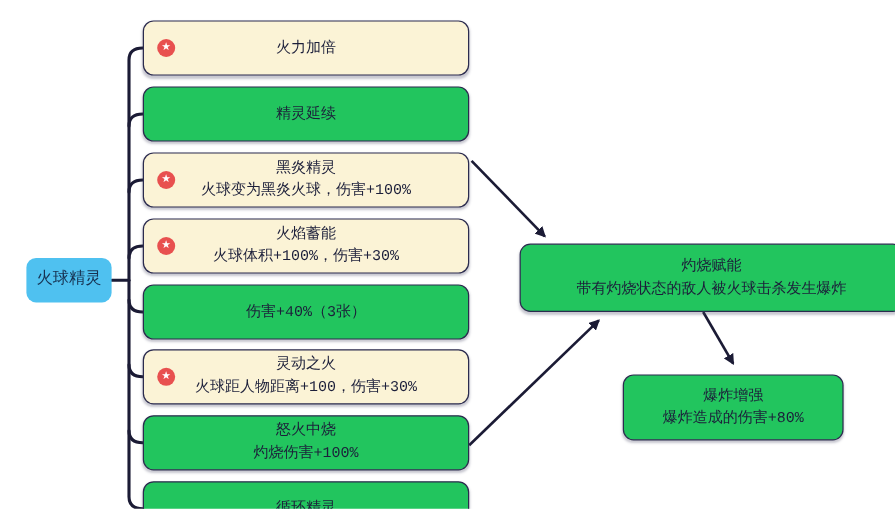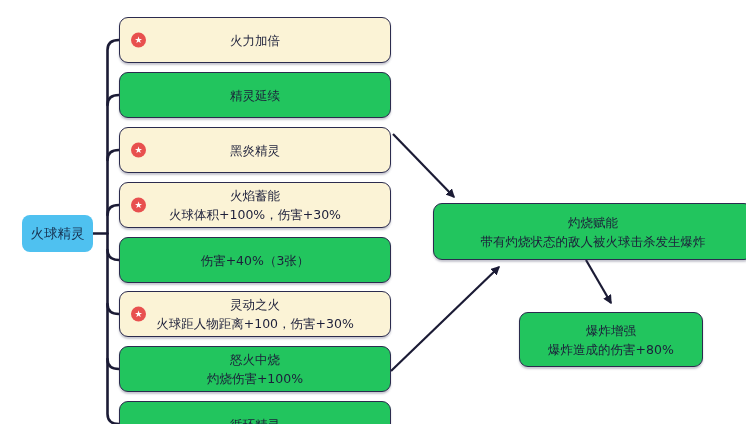--- a/index.html
+++ b/index.html
@@ -20,21 +20,21 @@
   }
   .skill{left:119px;width:272px;height:46px;}
   .skill .star{display:none;}
   .skill.starred{background:#fbf3d6;}
   .skill.starred .star{
     display:flex;align-items:center;justify-content:center;
     position:absolute;left:11px;top:50%;transform:translateY(-50%);
     width:15px;height:15px;border-radius:50%;
     background:#e8504f;color:#ffffff;font-size:9px;line-height:1;
   }
-  .title,.desc{width:100%;}
+  .title,.desc{width:100%;font-family:Liberation Mono, monospace;}
   .root{
     left:22px;top:215px;width:71px;height:37px;
     background:#4fc1f0;border:none;box-shadow:none;border-radius:8px;
     font-size:13.5px;color:#173150;
   }
   .derived-1{left:433px;top:203px;width:320px;height:57px;align-items:flex-end;}
   .derived-2{left:519px;top:312px;width:184px;height:55px;}
 </style>
 </head>
 <body>
@@ -72,20 +72,21 @@
 </div>
 
 <div class="node skill" style="top:72px">
 
   <div class="title">精灵延续</div>
 </div>
 
 <div class="node skill starred" style="top:127px">
   <span class="star">★</span>
   <div class="title">黑炎精灵</div>
+  <div class="desc">火球变为黑炎火球，伤害+100%</div>
 </div>
 
 <div class="node skill starred" style="top:182px">
   <span class="star">★</span>
   <div class="title">火焰蓄能</div>
   <div class="desc">火球体积+100%，伤害+30%</div>
 </div>
 
 <div class="node skill" style="top:237px">
 

